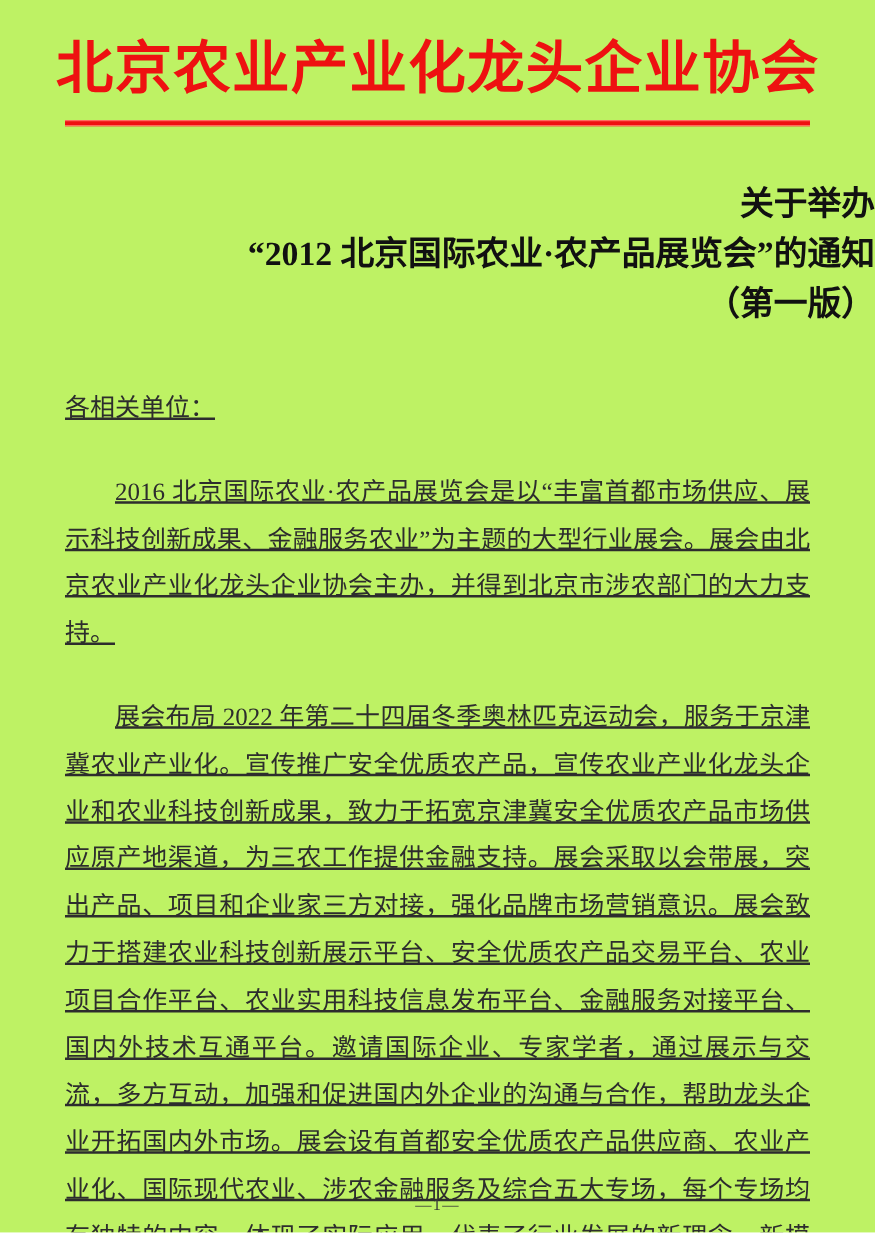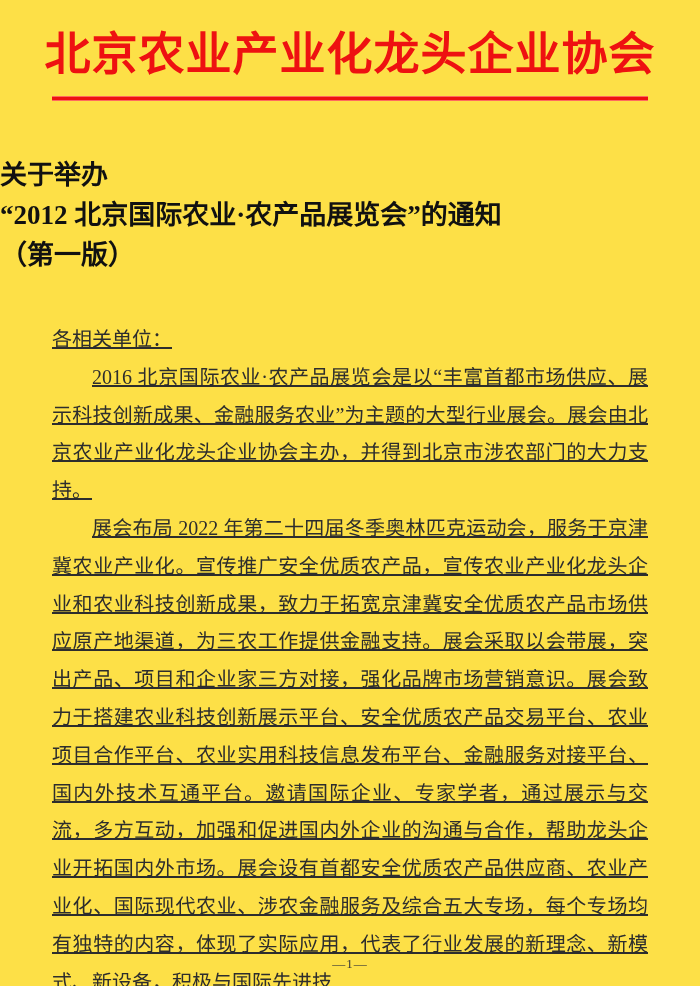--- a/index.html
+++ b/index.html
@@ -5,21 +5,21 @@
   html, body {
     margin: 0;
     padding: 0;
     background: #ffffff;
   }
   .page {
     position: relative;
     width: 700px;
     height: 986px;
     margin: 0 auto;
-    background: #fde047;
+    background: #bef264;
     overflow: hidden;
     font-family: "Liberation Serif", "DejaVu Serif", serif;
     color: var(--ink, #222222);
   }
   
   .org-name {
     margin: 26px 30px 0 30px;
     text-align: center;
     color: var(--accent, #ee1111);
     font-size: 46px;
@@ -31,42 +31,43 @@
   .red-rule {
     margin: 12px 52px 0 52px;
     height: 3px;
     background: var(--accent, #ee1111);
     border-top: 1px solid #ff6b5e;
     border-bottom: 1px solid #ff6b5e;
     box-sizing: content-box;
   }
   
   .doc-title {
-    margin-top: 54px;
-    text-align: left;
+    margin-top: 42px;
+    text-align: right;
     font-weight: bold;
     font-size: 27px;
     line-height: 40px;
     color: #111111;
   }
   
   .doc-body {
     margin: 46px 52px 0 52px;
     font-size: 20px;
     line-height: 37.8px;
     text-align: justify;
     text-justify: inter-ideograph;
     color: #2d2d2d;
   }
   .doc-body p {
     margin: 0;
     text-decoration: underline;
   }
   .doc-body p.para {
     text-indent: 2em;
+    margin-top: 29px;
   }
   
   .page-number {
     position: absolute;
     left: 0;
     right: 0;
     bottom: 14px;
     text-align: center;
     font-size: 13px;
     letter-spacing: 1px;

